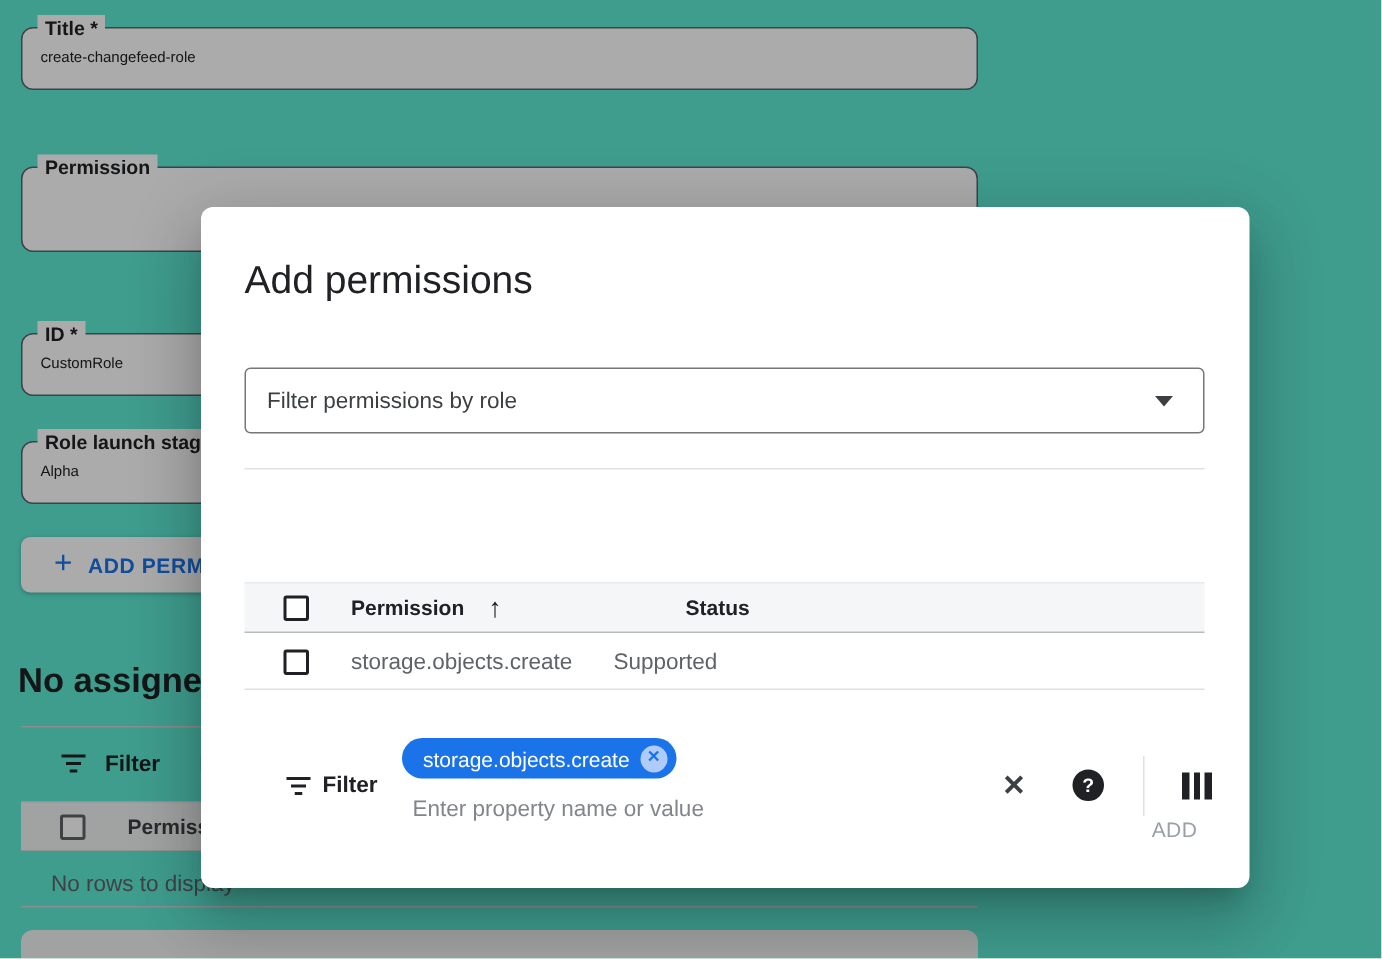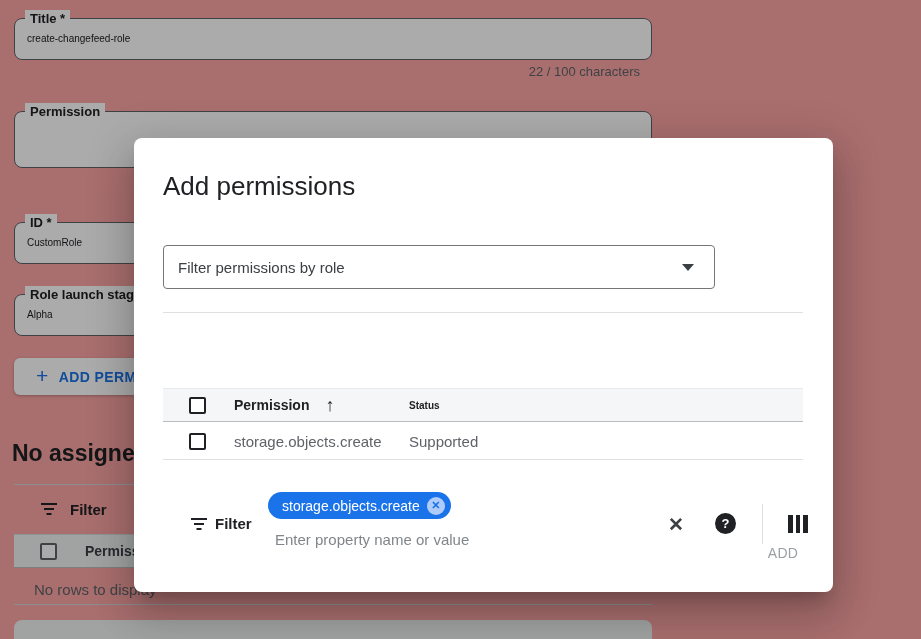--- a/index.html
+++ b/index.html
@@ -1,18 +1,18 @@
 <!DOCTYPE html>
 <html style="--accent: #1a73e8; --chip: #1a73e8; --scrim: rgba(0,0,0,0.33);"><head>
 <meta charset="utf-8">
 <style>
   * { margin:0; padding:0; box-sizing:border-box; }
   html,body { width:921px; height:639px; overflow:hidden; }
   body { font-family:"Liberation Sans", sans-serif; background:#fff; position:relative; }
-  .screen { position:absolute; inset:0; width:921px; height:639px; background:#fca5a5; }
+  .screen { position:absolute; inset:0; width:921px; height:639px; background:#5eead4; }
 
   
   .page { position:absolute; inset:0; }
   .field { position:absolute; left:14px; width:638px; border:1px solid #5f6368; border-radius:8px; background:#fff; }
   .field .flabel { position:absolute; top:-9px; left:10px; background:#fff; padding:0 5px; font-size:13px; font-weight:bold; color:#202124; line-height:17px; }
   .field .fvalue { padding:0 12px; font-size:10px; color:#202124; }
   .f-title { top:18px; height:42px; } .f-title .fvalue { line-height:40px; }
   .counter { position:absolute; top:64px; left:14px; width:626px; text-align:right; font-size:13px; color:#5f6368; }
   .f-desc { top:111px; height:57px; } .f-desc .fvalue { padding-top:9px; }
   .f-id { top:222px; height:42px; } .f-id .fvalue { line-height:40px; }
@@ -41,21 +41,21 @@
   .funnel i { position:absolute; left:50%; transform:translateX(-50%); height:2px; background:#202124; display:block; }
   .funnel i:nth-child(1){ top:1px; width:16px; } .funnel i:nth-child(2){ top:6px; width:10px; } .funnel i:nth-child(3){ top:11px; width:5px; }
 
   
   .scrim { position:absolute; inset:0; background:var(--scrim,rgba(0,0,0,.33)); }
 
   
   .modal { position:absolute; left:134px; top:138px; width:699px; height:454px; background:#fff; border-radius:8px;
     box-shadow:0 11px 15px -7px rgba(0,0,0,.2), 0 24px 38px 3px rgba(0,0,0,.14), 0 9px 46px 8px rgba(0,0,0,.12); }
   .m-title { position:absolute; left:29px; top:33px; font-size:26px; color:#202124; }
-  .m-select { position:absolute; left:29px; top:107px; width:552px; height:44px; border:1px solid #747775; border-radius:4px;
+  .m-select { position:absolute; left:29px; top:107px; width:640px; height:44px; border:1px solid #747775; border-radius:4px;
     display:flex; align-items:center; padding:0 20px 0 14px; cursor:pointer; background:#fff; }
   .m-select .sel-text { font-size:15px; color:#3c4043; flex:1; }
   .chev { width:0; height:0; border-left:6px solid transparent; border-right:6px solid transparent; border-top:7px solid #3c4043; }
   .m-tooldiv { position:absolute; left:29px; top:174px; width:640px; border-top:1px solid #e0e0e0; }
   .m-toolbar { position:absolute; left:29px; top:174px; width:640px; height:76px; }
   .m-toolbar .funnel { position:absolute; left:27px; top:205px; }
   .tb-filter-label { position:absolute; left:52px; top:203px; font-size:15px; font-weight:bold; color:#202124; }
   .chip { position:absolute; left:105px; top:180px; height:27px; background:var(--chip,#1a73e8); border-radius:14px;
     display:flex; align-items:center; padding:0 6px 0 14px; gap:7px; }
   .chip .chip-text { color:#fff; font-size:14px; line-height:1; }
@@ -68,21 +68,21 @@
     font-size:13px; font-weight:bold; display:flex; align-items:center; justify-content:center; cursor:pointer; }
   .tb-vdiv { position:absolute; left:599px; top:192px; height:40px; border-left:1px solid #e0e0e0; }
   .tb-cols { position:absolute; left:625px; top:203px; width:20px; height:18px; display:flex; gap:3px; cursor:pointer; }
   .tb-cols i { width:4.5px; height:18px; background:#202124; display:block; }
   .m-thead { position:absolute; left:29px; top:250px; width:640px; height:34px; background:#f5f6f7;
     border-top:1px solid #e8eaed; border-bottom:1px solid #b9bdc1; display:flex; align-items:center; }
   .m-thead .cb { margin-left:26px; }
   .col-perm { margin-left:28px; width:175px; display:flex; align-items:center; }
   .m-thead .col-perm .th { font-size:14px; font-weight:bold; color:#202124; }
   .sort-arrow { font-size:18px; color:#202124; margin-left:16px; font-weight:bold; }
-  .m-thead .th-status { font-size:10px; font-weight:bold; color:#202124; }
+  .m-thead .th-status { font-size:14px; font-weight:bold; color:#202124;margin-left:48px; }
   .m-row { position:absolute; left:29px; top:285px; width:640px; height:37px; border-bottom:1px solid #e0e0e0; display:flex; align-items:center; }
   .m-row .cb { margin-left:26px; }
   .m-row .cell-perm { margin-left:28px; width:175px; font-size:15px; color:#5f6368; }
   .m-row .cell-status { font-size:15px; color:#5f6368; }
   .m-cancel { position:absolute; left:515px; top:396px; width:92px; height:38px; background:#fff; border:none; border-radius:5px;
     box-shadow:0 1px 2px rgba(0,0,0,.3), 0 1px 3px 1px rgba(0,0,0,.15); font-size:14px; font-weight:bold; color:#3c4043;
     letter-spacing:.3px; cursor:pointer; font-family:inherit; }
   .m-add { position:absolute; left:618px; top:396px; width:62px; height:38px; background:none; border:none; font-size:14px;
     font-weight:normal; color:#9aa0a6; letter-spacing:.3px; font-family:inherit; }
 </style>
@@ -90,21 +90,20 @@
 <body>
 
 <div class="screen">
 
   <div class="page">
 
     <div class="field f-title">
       <span class="flabel">Title *</span>
       <div class="fvalue">create-changefeed-role</div>
     </div>
-    <div class="counter">22 / 100 characters</div>
 
     <div class="field f-desc">
       <span class="flabel">Permission</span>
     </div>
 
     <div class="field f-id">
       <span class="flabel">ID *</span>
       <div class="fvalue">CustomRole</div>
     </div>
 

